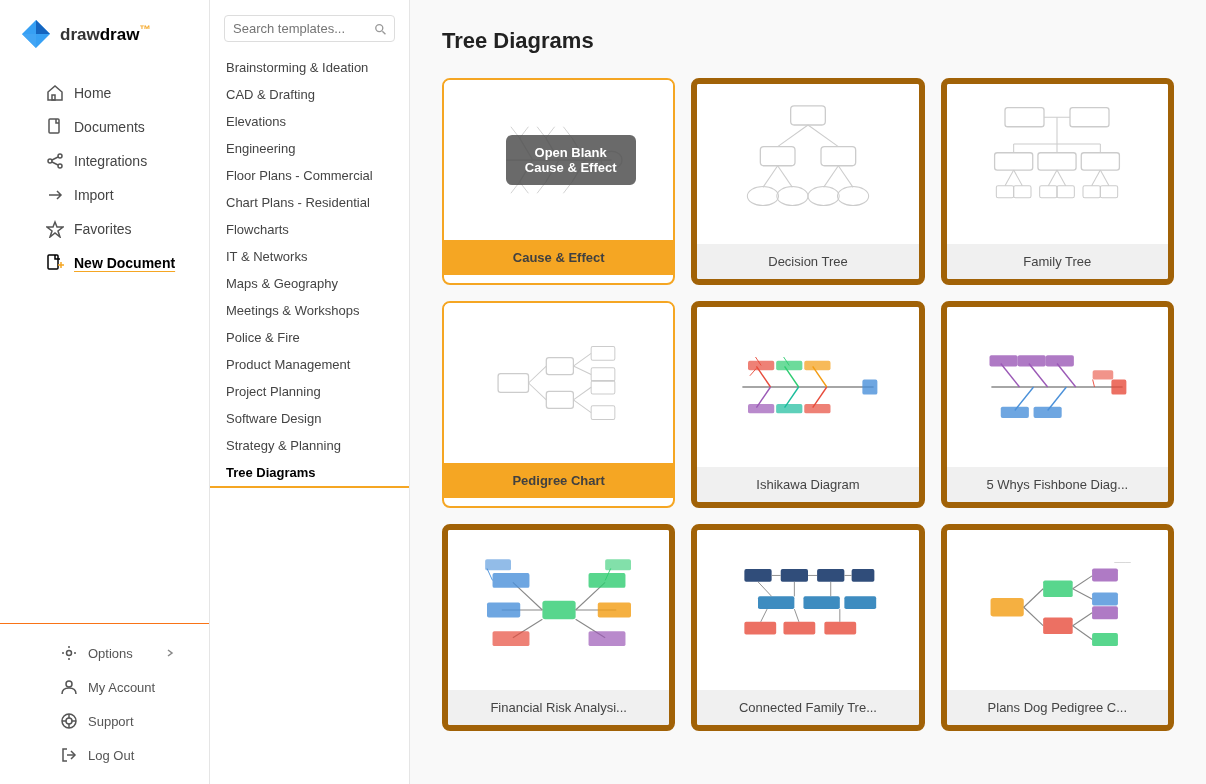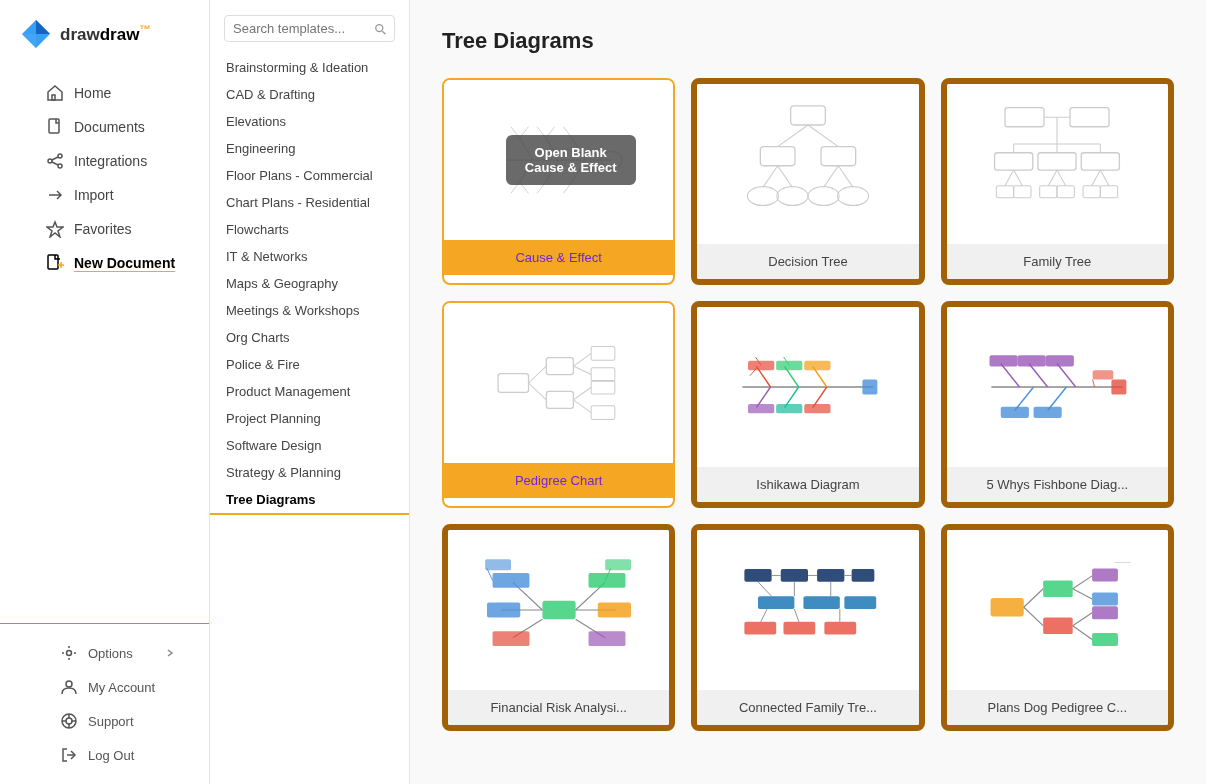--- a/index.html
+++ b/index.html
@@ -135,22 +135,22 @@
       display: flex;
       align-items: center;
       justify-content: center;
       background: #fff;
       position: relative;
       overflow: hidden;
     }
 
     .card-label {
       background: #f5a623;
-      color: #6d28d9;
-      font-weight: 400;
+      color: #404040;
+      font-weight: 700;
       font-size: 13px;
       text-align: center;
       padding: 10px;
     }
     .card-label.gray {
       background: #f0f0f0;
       color: #444;
       font-weight: 500;
     }
 
@@ -306,21 +306,20 @@
     <div class="category-item">Brainstorming &amp; Ideation</div>
         <div class="category-item">CAD &amp; Drafting</div>
         <div class="category-item">Elevations</div>
         <div class="category-item">Engineering</div>
         <div class="category-item">Floor Plans - Commercial</div>
         <div class="category-item">Chart Plans - Residential</div>
         <div class="category-item">Flowcharts</div>
         <div class="category-item">IT &amp; Networks</div>
         <div class="category-item">Maps &amp; Geography</div>
         <div class="category-item">Meetings &amp; Workshops</div>
-        <div class="category-item">Org Charts</div>
         <div class="category-item">Police &amp; Fire</div>
         <div class="category-item">Product Management</div>
         <div class="category-item">Project Planning</div>
         <div class="category-item">Software Design</div>
         <div class="category-item">Strategy &amp; Planning</div>
         <div class="category-item active">Tree Diagrams</div>
       </div>
   </div>
 
   <div class="content-area">

